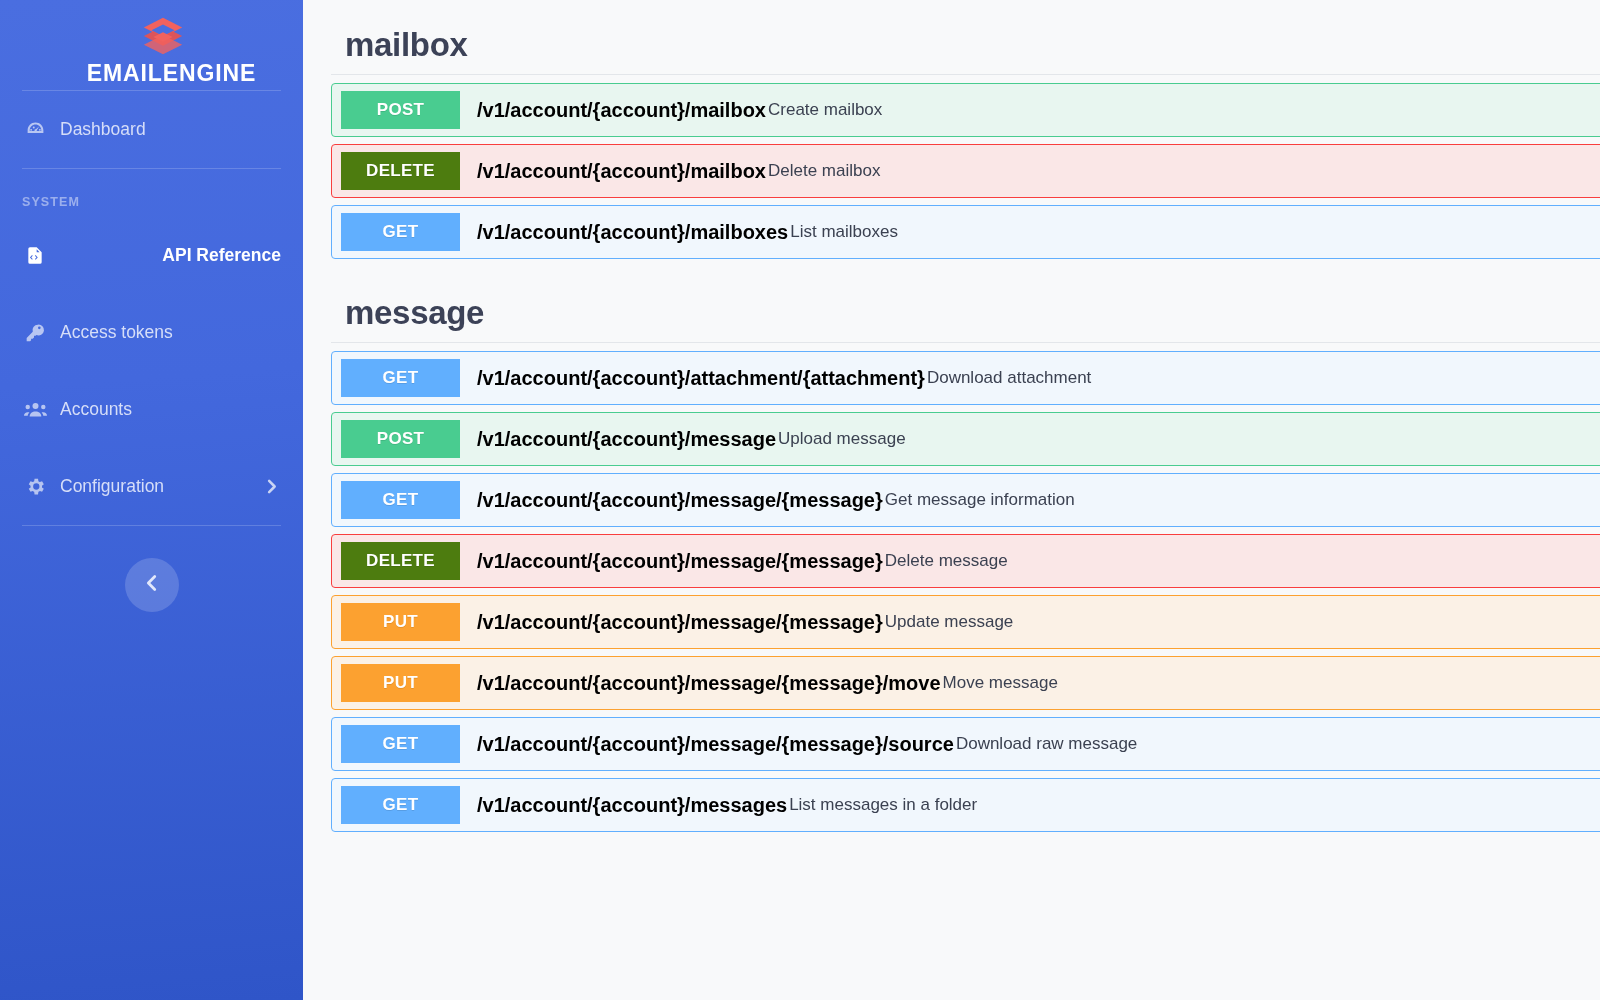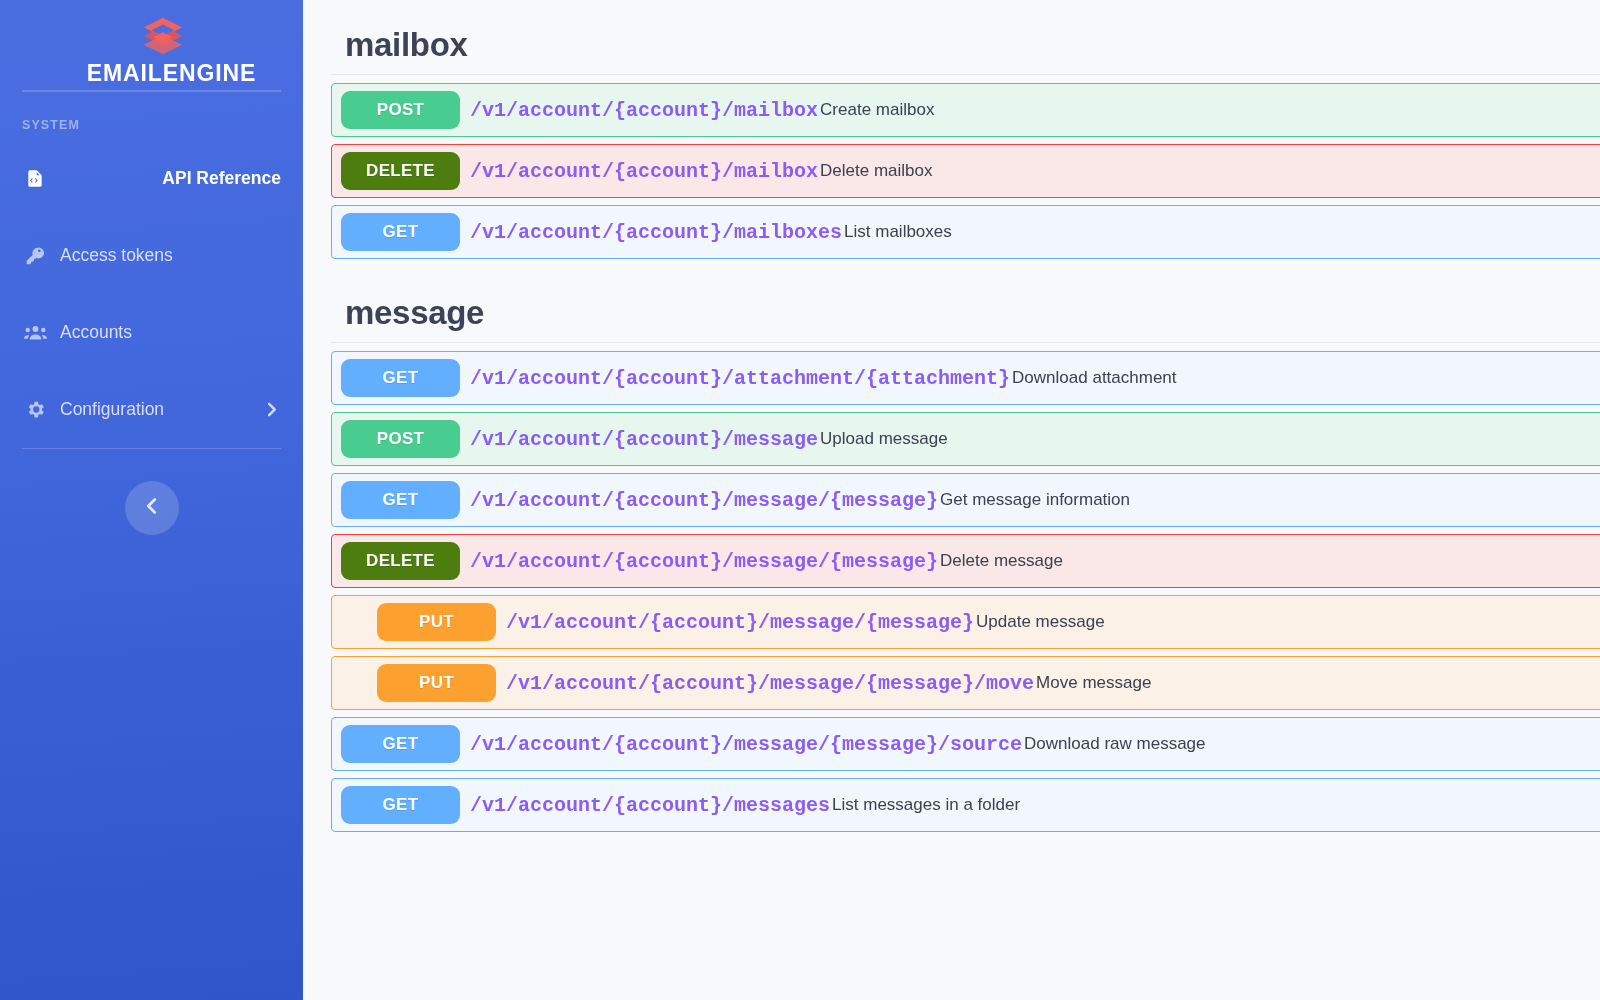--- a/index.html
+++ b/index.html
@@ -97,50 +97,50 @@
     margin: 7px 0;
     border-width: 1px; border-style: solid;
     border-radius: 4px;
     padding-left: 9px;
     cursor: pointer;
     min-width: 1340px;
   }
   .badge {
     flex: 0 0 119px;
     height: 38px;
-    border-radius: 9px;
+    border-radius: 0;
     color: #ffffff;
     font-size: 17px;
     font-weight: bold;
     letter-spacing: 0.3px;
     display: flex; align-items: center; justify-content: center;
     text-shadow: 0 1px 0 rgba(0,0,0,0.10);
   }
   .op-path {
-    margin-left: 10px;
-    font-family: Liberation Mono, monospace;
+    margin-left: 17px;
+    font-family: Liberation Sans, sans-serif;
     font-size: 20px;
     font-weight: bold;
-    color: #8b5cf6;
+    color: #000000;
     white-space: nowrap;
   }
   .op-desc {
     margin-left: 2px;
     font-size: 17px;
     color: #3b4151;
     white-space: nowrap;
   }
 
   
   .m-get    { background: #f1f7fd; border-color: #61affe; }
   .m-get    .badge { background: #61affe; }
   .m-post   { background: #e8f6f0; border-color: #49cc90; }
   .m-post   .badge { background: #49cc90; }
   .m-put    { background: #fbf1e6; border-color: #fca130; }
-  .m-put    .badge { background: #fca130; margin-left: 36px; }
+  .m-put    .badge { background: #fca130; }
   .m-delete { background: #fae7e7; border-color: #f93e3e; }
   .m-delete .badge { background: #4d7c0f; }
 </style>
 </head>
 <body>
 
 <div class="app">
 
   <aside class="sidebar">
 
@@ -154,20 +154,34 @@
             <polygon points="24,11 36,17 24,23 12,17" fill="#4a6ee0"></polygon>
             <polygon points="24,19 34,24 24,29 14,24" fill="#f2625e"></polygon>
           </g>
         </svg>
       </span>
       <span class="brand-name">EMAILENGINE</span>
     </div>
 
     <div class="divider"></div>
 
+    <div class="nav-group">
+      <div class="nav-item">
+        <span class="ic">
+          <svg viewBox="0 0 24 24" width="21" height="21" fill="#ffffff">
+            <path d="M12 4C6.9 4 3 8 3 13v3h18v-3c0-5-3.9-9-9-9zm0 2.4c3.7 0 6.6 2.9 6.6 6.6v.6H5.4V13c0-3.7 2.9-6.6 6.6-6.6z"></path>
+            <circle cx="7" cy="12.4" r="1.1"></circle>
+              <circle cx="10" cy="9.8" r="1.1"></circle>
+            <circle cx="17" cy="12.4" r="1.1"></circle>
+            <path d="M16 8.6l-3.6 3.1a1.35 1.35 0 101.1 1.1L16 8.6z"></path>
+          </svg>
+        </span>
+        <span>Dashboard</span>
+      </div>
+    </div>
 
     <div class="divider"></div>
 
     <div class="section-label">SYSTEM</div>
 
     <div class="nav-group">
 
       <div class="nav-item active">
         <span class="ic">
           <svg viewBox="0 0 24 24" width="20" height="21" fill="#ffffff">

